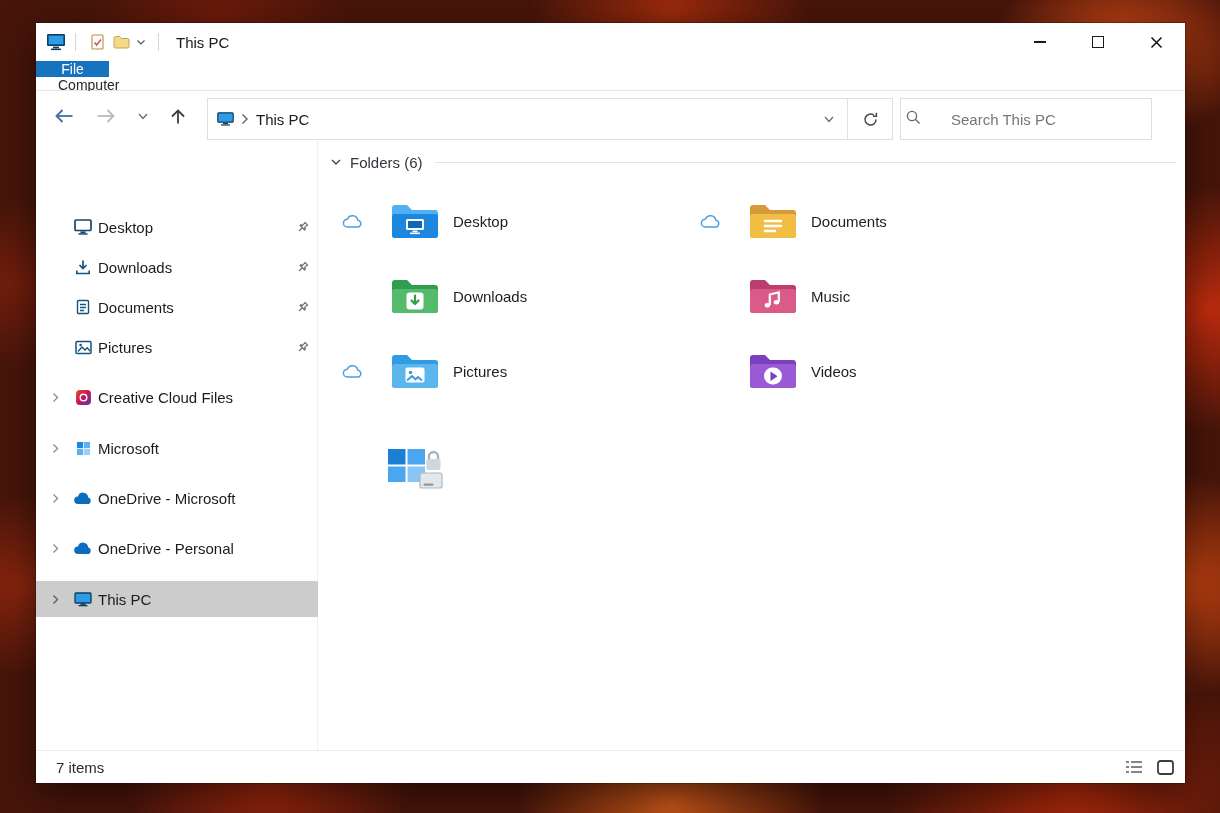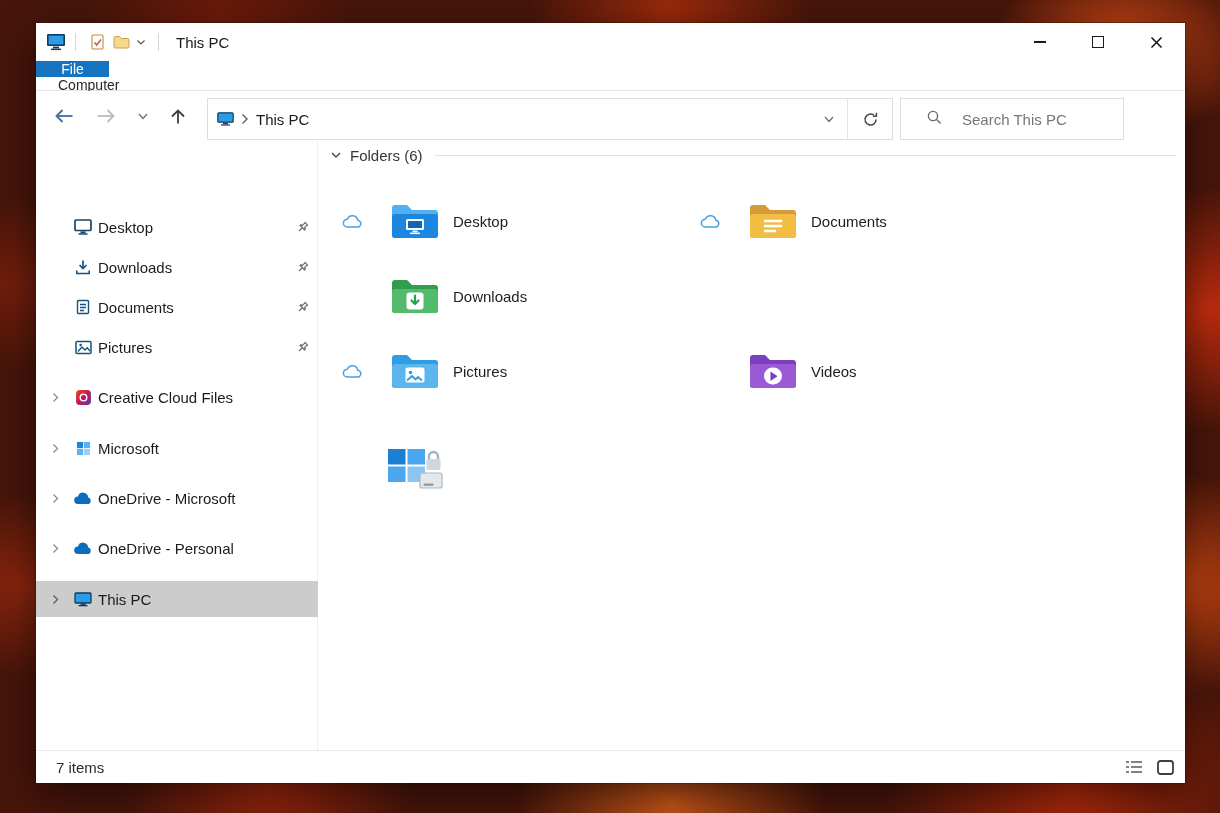--- a/index.html
+++ b/index.html
@@ -52,22 +52,22 @@
   .nav-icons{position:absolute;left:18px;top:0;height:50px;display:flex;align-items:center;gap:22px;}
   .nav-btn{display:flex;align-items:center;justify-content:center;}
   .addressbar{position:absolute;left:171px;top:7px;width:686px;height:42px;border:1px solid #dedede;
     display:flex;align-items:center;}
   .ab-icon{margin-left:9px;display:flex;}
   .ab-chev{margin-left:7px;display:flex;}
   .ab-label{margin-left:7px;font-size:15px;color:#1a1a1a;}
   .ab-caret{margin-left:auto;margin-right:13px;display:flex;}
   .ab-div{width:1px;height:40px;background:#e3e3e3;}
   .ab-refresh{width:44px;height:40px;display:flex;align-items:center;justify-content:center;}
-  .searchbox{position:absolute;left:864px;top:7px;width:224px;height:42px;border:1px solid #dedede;
-    display:flex;align-items:center;padding-left:25px;gap:18px;}
+  .searchbox{position:absolute;left:864px;top:7px;width:252px;height:42px;border:1px solid #dedede;
+    display:flex;align-items:center;padding-left:4px;gap:28px;}
   .searchbox input{border:none;outline:none;flex:1;font-size:15px;color:#333;min-width:0;
     font-family:"Liberation Sans","DejaVu Sans",sans-serif;}
   .searchbox input::placeholder{color:#767676;opacity:1;}
 
   
   .main{position:absolute;top:118px;left:0;right:0;bottom:33px;background:#fff;}
   .sidebar{position:absolute;left:0;top:0;width:282px;bottom:0;border-right:1px solid #efefef;}
   .side-row{position:absolute;left:0;width:282px;height:40px;display:flex;align-items:center;}
   .side-row.selected{background:#cccccc;height:36px;}
   .s-chev{width:16px;margin-left:11px;display:flex;justify-content:center;}
@@ -399,21 +399,21 @@
               <rect x="4.5" y="13" width="9" height="1.3" fill="#0f3c5c"></rect>
             </svg>
           </span>
         <span class="s-label">This PC</span>
       </div>
 
     </div>
 
     <div class="files">
 
-      <div class="section" style="top:0">
+      <div class="section" style="top:7px">
         <span class="sec-chev">
             <svg width="12" height="12" viewBox="0 0 12 12">
               <path d="M2 4 L6 8 L10 4" fill="none" stroke="#46464f" stroke-width="1.4"></path>
             </svg>
           </span>
         <span class="sec-title">Folders (6)</span>
         <span class="sec-line"></span>
       </div>
 
       <div class="tile fi-desktop" style="top:55px;left:12px">
@@ -457,20 +457,33 @@
           <svg width="50" height="42" viewBox="0 0 50 42">
               <path class="f-back" d="M2 8 q0-3 3-3 h12 l5 5 h23 q3 0 3 3 v22 q0 3-3 3 H5 q-3 0-3-3 Z"></path>
               <rect class="f-front" x="2" y="14" width="46" height="24" rx="3"></rect>
               <rect x="16.5" y="17.5" width="17" height="17" rx="3" fill="#fff"></rect>
               <path d="M25 20.5 v8 M21.5 25.5 L25 29 L28.5 25.5" stroke="#2e9e4f" stroke-width="2.2" fill="none" stroke-linecap="round" stroke-linejoin="round"></path>
             </svg>
         </span>
         <span class="t-label">Downloads</span>
       </div>
 
+      <div class="tile fi-music" style="top:130px;left:370px">
+        <span class="t-cloud"></span>
+        <span class="t-icon">
+          <svg width="50" height="42" viewBox="0 0 50 42">
+              <path class="f-back" d="M2 8 q0-3 3-3 h12 l5 5 h23 q3 0 3 3 v22 q0 3-3 3 H5 q-3 0-3-3 Z"></path>
+              <rect class="f-front" x="2" y="14" width="46" height="24" rx="3"></rect>
+              <path d="M21.8 30 V19.5 l9-2.2 V27" fill="none" stroke="#fff" stroke-width="2.2"></path>
+              <ellipse cx="19.4" cy="30.2" rx="2.7" ry="2.2" fill="#fff"></ellipse>
+              <ellipse cx="28.4" cy="27.2" rx="2.7" ry="2.2" fill="#fff"></ellipse>
+            </svg>
+        </span>
+        <span class="t-label">Music</span>
+      </div>
 
       <div class="tile fi-pictures" style="top:205px;left:12px">
         <span class="t-cloud">
             <svg width="21" height="15" viewBox="0 0 21 15">
               <path d="M5.2 13 a3.9 3.9 0 0 1 0.2 -7.8 a5.4 5.4 0 0 1 10.4 1 a3.4 3.4 0 0 1 -0.8 6.8 Z" fill="#fff" stroke="#4aa0e0" stroke-width="1.5" stroke-linejoin="round"></path>
             </svg>
           </span>
         <span class="t-icon">
           <svg width="50" height="42" viewBox="0 0 50 42">
               <path class="f-back" d="M2 8 q0-3 3-3 h12 l5 5 h23 q3 0 3 3 v22 q0 3-3 3 H5 q-3 0-3-3 Z"></path>

